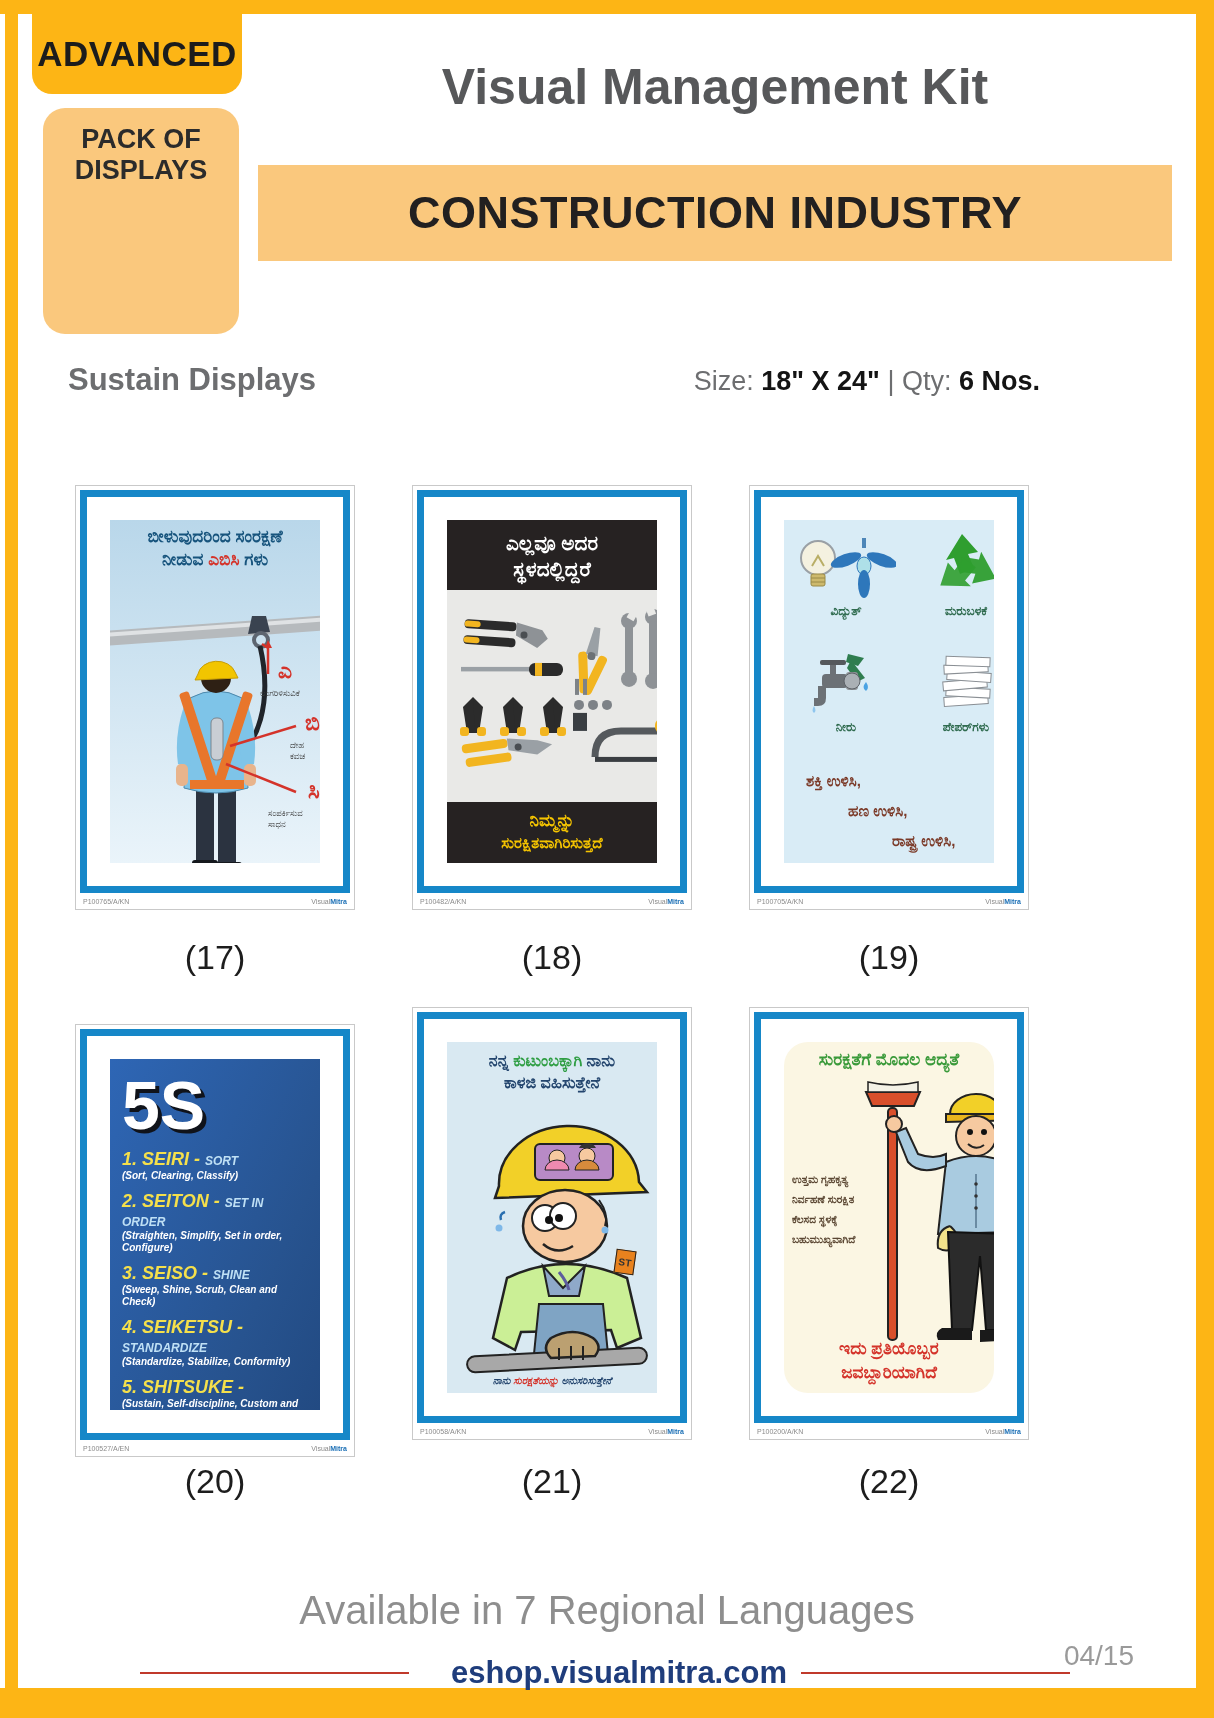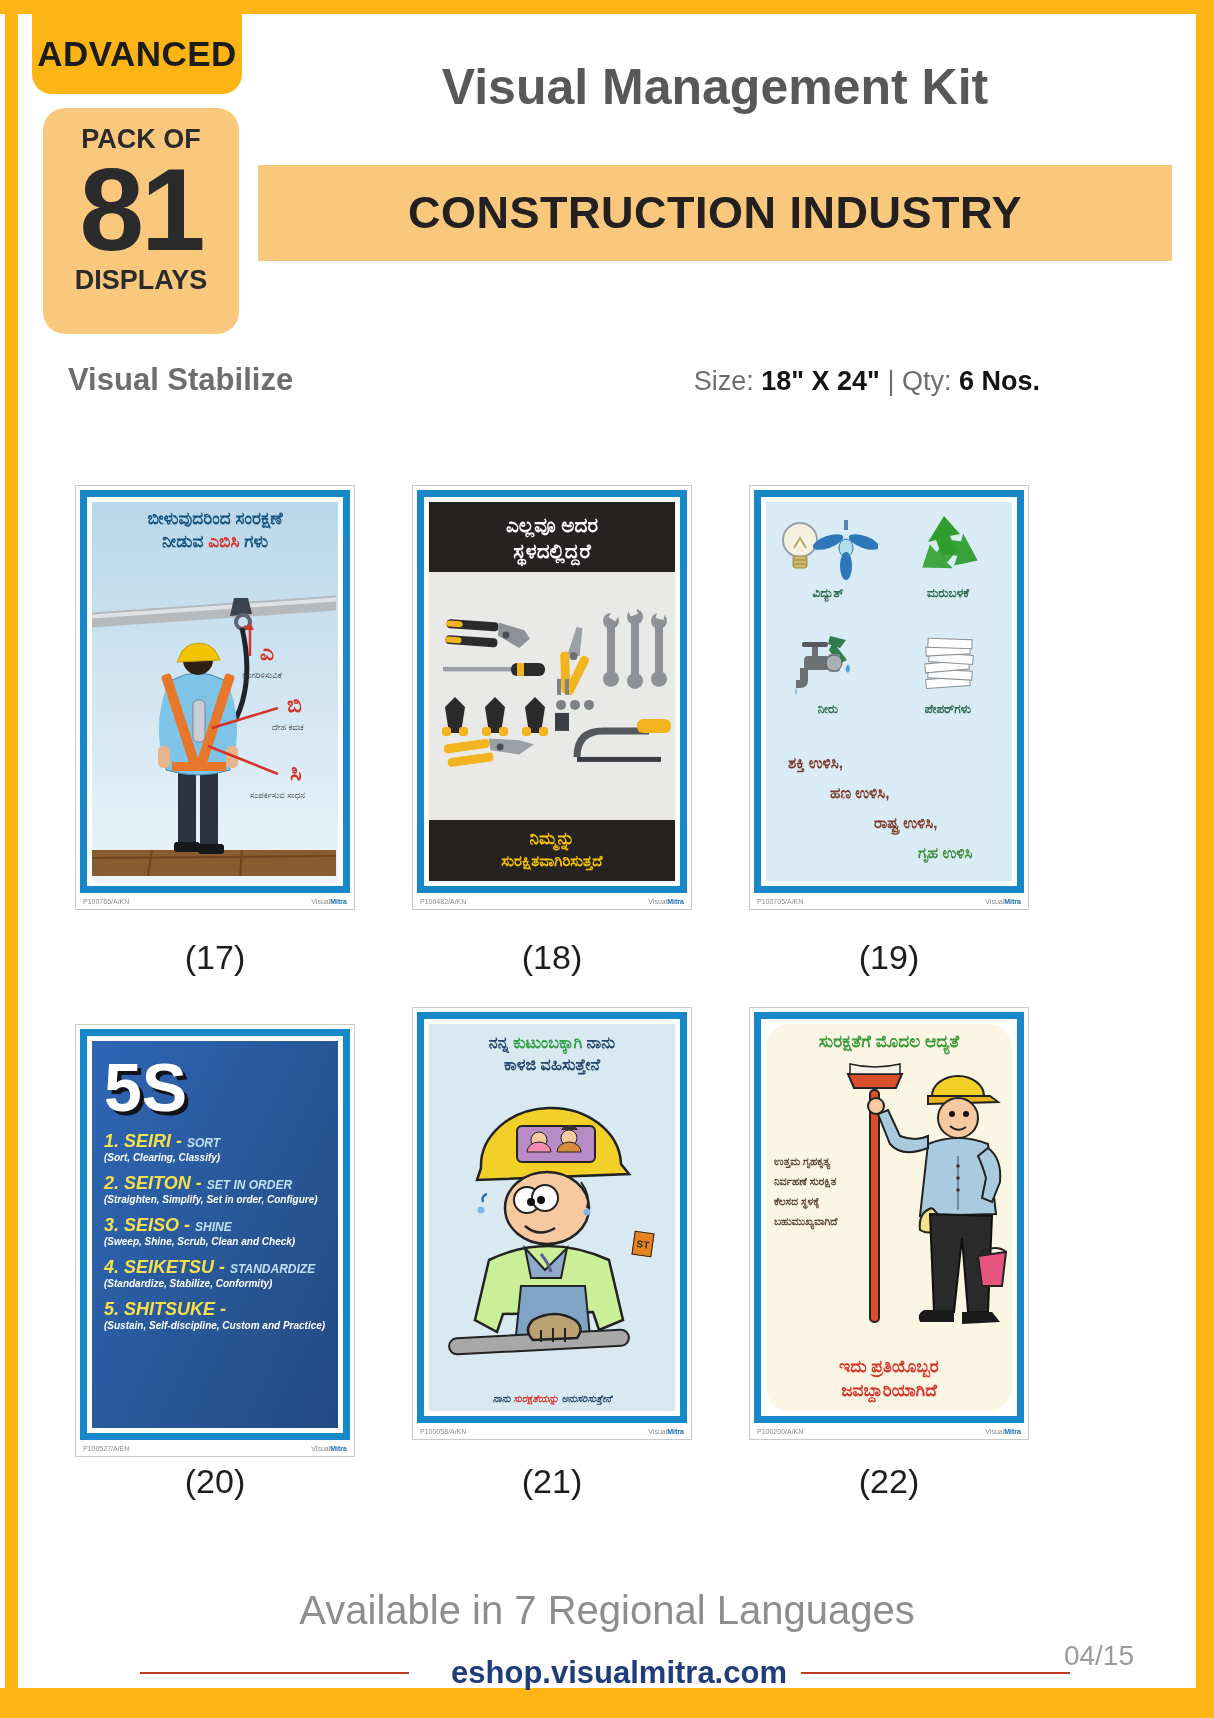--- a/index.html
+++ b/index.html
@@ -21,21 +21,21 @@
   .pack-line2{font-size:27px;font-weight:bold;}
   .kit-title{left:258px;top:58px;width:914px;text-align:center;font-size:50px;font-weight:bold;color:#57585A;}
   .banner{left:258px;top:165px;width:914px;height:96px;background:#FAC87D;display:flex;align-items:center;justify-content:center;
           font-size:45px;font-weight:bold;color:#222020;letter-spacing:.5px;}
   
   .section-heading{left:68px;top:362px;font-size:31px;font-weight:bold;color:#6d6e70;}
   .size-line{top:366px;right:174px;font-size:27px;color:#6d6e70;text-align:right;}
   .size-line .val{color:#141414;font-weight:bold;}
   
   .poster{background:#fff;border:1px solid #c9c9c9;box-sizing:border-box;padding:4px 4px 0 4px;display:flex;flex-direction:column;}
-  .pframe{border:7px solid #1687C8;background:#fff;flex:1;display:flex;padding:5px;min-height:0;}
+  .pframe{border:7px solid #1687C8;background:#fff;flex:1;display:flex;padding:23px;min-height:0;}
   .pcontent{flex:1;position:relative;overflow:hidden;}
   .pfoot{height:16px;display:flex;align-items:center;justify-content:space-between;padding:0 3px;font-size:7px;color:#8a8a8a;}
   .pbrand b{color:#1b6fb5;}
   .pnum{font-size:34px;color:#1d1d1d;text-align:center;}
   
   .p17-bg{background:linear-gradient(#b9d7ea,#eaf4fa);}
   .p17-head{position:absolute;left:0;top:6px;width:100%;text-align:center;font-size:17px;font-weight:bold;color:#17547D;line-height:1.35;}
   .p17-head .hl{color:#D4332A;}
   .p17-let{position:absolute;font-size:22px;font-weight:bold;color:#D4332A;}
   .p17-cap{position:absolute;font-size:8.5px;color:#3d3d3d;}
@@ -87,29 +87,28 @@
   <div class="abs frame frame-top"></div>
   <div class="abs frame frame-left"></div>
   <div class="abs frame frame-right"></div>
   <div class="abs frame frame-bottom"></div>
 
   <div class="abs advanced">
     <span>ADVANCED</span>
   </div>
   <div class="abs pack">
     <div class="pack-line1">PACK OF</div>
-    <div class="pack-num">81</div>
     <div class="pack-line2">DISPLAYS</div>
   </div>
   <div class="abs kit-title">Visual Management Kit</div>
   <div class="abs banner">
     <span>CONSTRUCTION INDUSTRY</span>
   </div>
 
-  <div class="abs section-heading">Visual Stabilize</div>
+  <div class="abs section-heading">Sustain Displays</div>
   <div class="abs size-line">
     <span>Size:</span>
     <span class="val">18" X 24"</span>
     <span>|</span>
     <span>Qty:</span>
     <span class="val">6 Nos.</span>
   </div>
 
   <div class="abs poster" style="left:75px;top:485px;width:280px;height:425px;">
     <div class="pframe">

